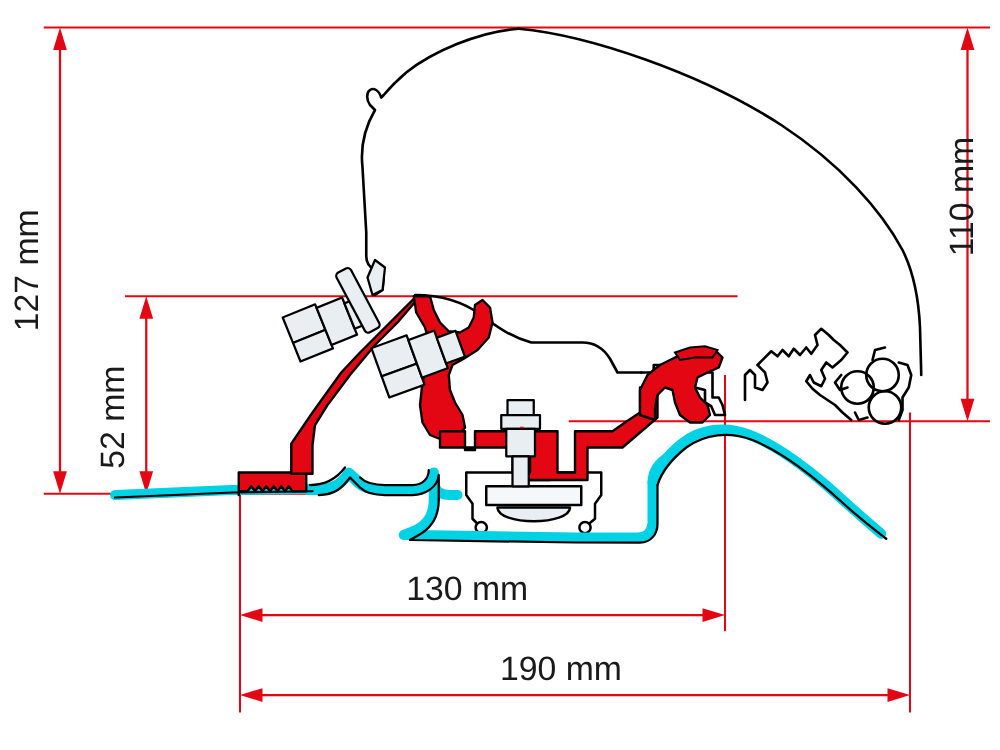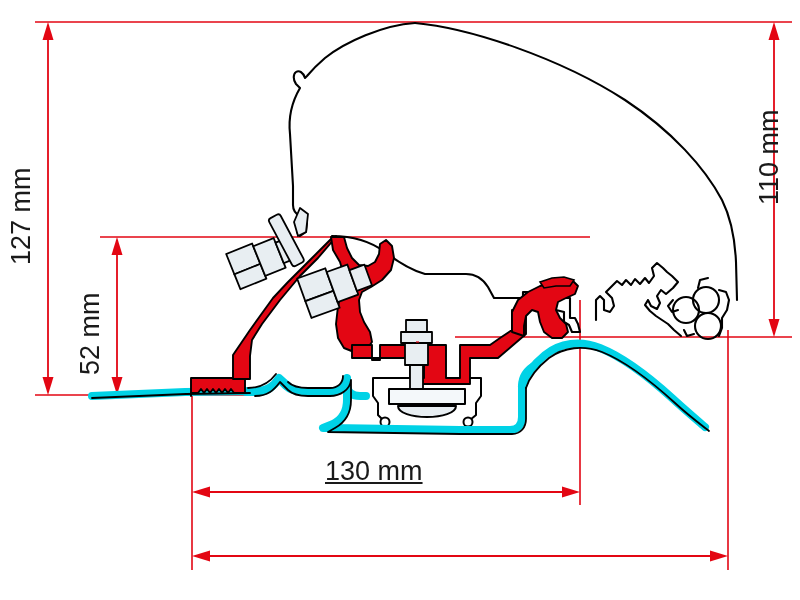--- a/index.html
+++ b/index.html
@@ -464,16 +464,17 @@
     </g>
 
   </svg>
 
   <div class="dim-label vert" style="left:8px; top:265px; transform: rotate(-90deg);">127 mm</div>
 
   <div class="dim-label vert" style="left:77px; top:375px; transform: rotate(-90deg);">52 mm</div>
 
   <div class="dim-label vert" style="left:756px; top:205px; transform: rotate(-90deg);">110 mm</div>
 
-  <div class="dim-label" style="left:325px; top:458px;text-decoration:underline;">130 mm</div>
-
+  <div class="dim-label" style="left:325px; top:458px;">130 mm</div>
+
+  <div class="dim-label" style="left:400px; top:522px;">190 mm</div>
 
 </div>
 
 </body></html>

